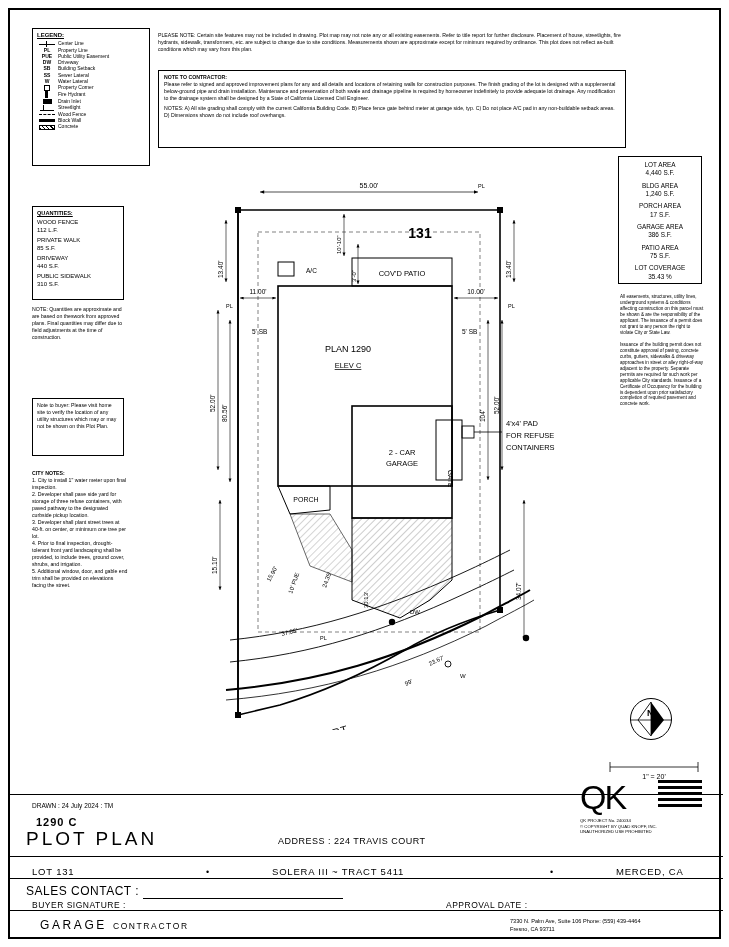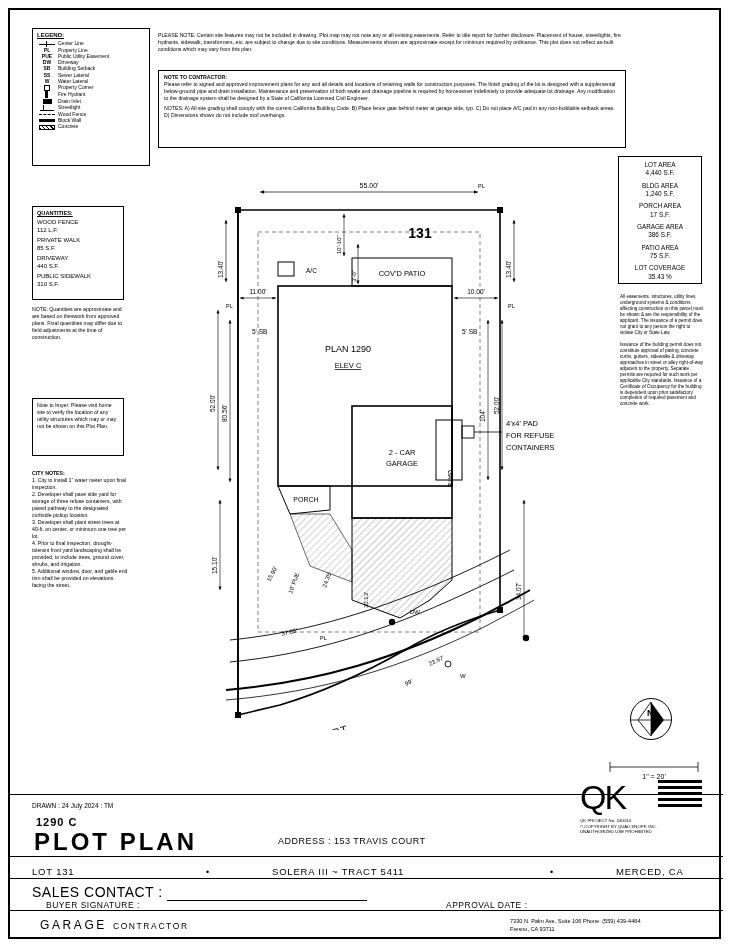--- a/index.html
+++ b/index.html
@@ -80,29 +80,29 @@
   #north { left: 596px; top: 686px; width: 96px; height: 64px; border: none;}
   #scale { position:absolute; left: 592px; top: 752px; width: 104px; font-size: 7px; text-align:center;}
 
   
   #logo { position:absolute; left: 568px; top: 768px; width: 124px; height: 60px; }
 
   
   .hline { position:absolute; left:0; width: 713px; border-top: 1px solid #000; }
   #tb-drawn { position:absolute; left: 22px; top: 792px; font-size: 6.5px;}
   #tb-planno { position:absolute; left: 26px; top: 806px; font-size: 11px; letter-spacing:1px;font-weight:bold;}
-  #tb-plotplan { position:absolute; left: 24px; top: 818px; font-size: 24px; letter-spacing: 3px; font-weight: bold;}
+  #tb-plotplan { position:absolute; left: 16px; top: 818px; font-size: 19px; letter-spacing: 3px;}
   #tb-address { position:absolute; left: 268px; top: 826px; font-size: 9px; letter-spacing: .5px;}
   #tb-lot { position:absolute; left: 22px; top: 856px; font-size: 9.5px; letter-spacing:.8px;}
   #tb-tract { position:absolute; left: 262px; top: 856px; font-size: 9.5px; letter-spacing:.8px;}
   #tb-city { position:absolute; left: 606px; top: 856px; font-size: 9.5px; letter-spacing:.8px;}
   #tb-dot1 { position:absolute; left: 196px; top: 857px; font-size: 9px;}
   #tb-dot2 { position:absolute; left: 540px; top: 857px; font-size: 9px;}
-  #tb-sales { position:absolute; left: 22px; top: 874px; font-size: 14px; letter-spacing:.5px;}
-  #tb-buyer { position:absolute; left: 36px; top: 890px; font-size: 8.5px; letter-spacing:.5px;}
+  #tb-sales { position:absolute; left: 16px; top: 874px; font-size: 12px; letter-spacing:.5px;}
+  #tb-buyer { position:absolute; left: 22px; top: 890px; font-size: 8.5px; letter-spacing:.5px;}
   #tb-approval { position:absolute; left: 436px; top: 890px; font-size: 8.5px; letter-spacing:.5px;}
   .ul-long { display:inline-block; border-bottom: 1px solid #000; }
   #tb-brand { position:absolute; left: 30px; top: 908px; font-size: 12px; letter-spacing: 2.6px;}
   #tb-brand .c2 { font-size: 8.5px; letter-spacing: 1.6px; }
   #tb-addr2 { position:absolute; left: 500px; top: 908px; font-size: 5.6px; text-align:left; line-height:1.35;}
 
   
   .qk-wrap { position:relative; width:124px; height:60px; }
   .qk-bars { position:absolute; right:0; top:2px; width:44px; height:30px;
              background: repeating-linear-gradient(to bottom, #000 0 3px, #fff 3px 6px); }
@@ -404,21 +404,21 @@
   </div>
 
   <div class="hline" style="top:784px"></div>
   <div class="hline" style="top:846px"></div>
   <div class="hline" style="top:868px"></div>
   <div class="hline" style="top:900px"></div>
 
   <div id="tb-drawn">DRAWN :  24 July 2024 : TM</div>
   <div id="tb-planno">1290 C</div>
   <div id="tb-plotplan">PLOT PLAN</div>
-  <div id="tb-address">ADDRESS :  153 TRAVIS COURT</div>
+  <div id="tb-address">ADDRESS :  224 TRAVIS COURT</div>
 
   <div id="tb-lot">LOT 131</div>
   <div id="tb-dot1">•</div>
   <div id="tb-tract">SOLERA III ~ TRACT 5411</div>
   <div id="tb-dot2">•</div>
   <div id="tb-city">MERCED, CA</div>
 
   <div id="tb-sales">
     <span>SALES CONTACT :</span>
     <span class="ul-long" style="width:200px">&nbsp;</span>

